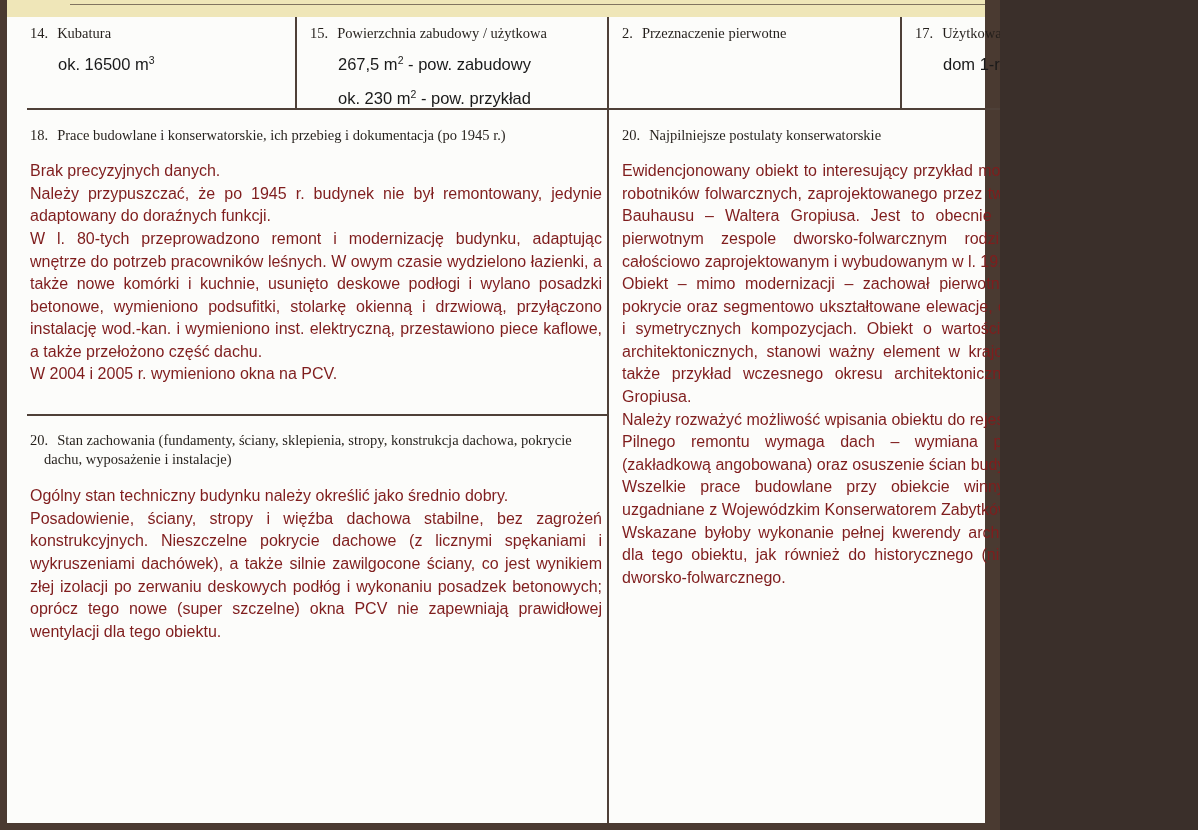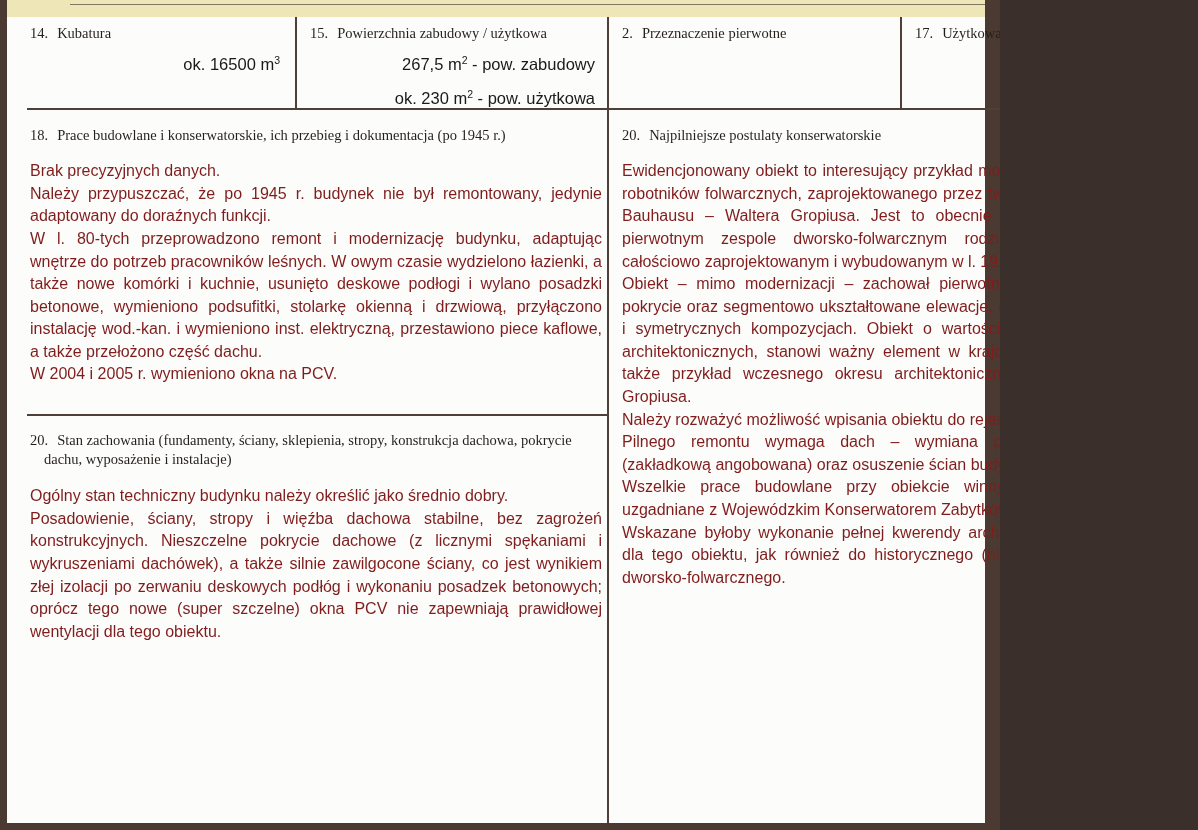--- a/index.html
+++ b/index.html
@@ -81,21 +81,20 @@
     color: #241f1b;
     white-space: pre-line;
   }
   .field-label .num { margin-right: 9px; }
 
   .field-value {
     font-family: "Liberation Sans", sans-serif;
     font-size: 16.5px;
     line-height: 1.5;
     color: #1a1a1a;
-    text-align: right;
   }
   .field-value sup {
     font-size: 10.5px;
     vertical-align: super;
     line-height: 0;
   }
 
   .body-text {
     font-family: "Liberation Sans", sans-serif;
     font-size: 16px;
@@ -149,21 +148,21 @@
 
   <div class="cell" id="cell-14">
     <div class="field-label"><span class="num">14.</span><span>Kubatura</span></div>
     <div class="field-value top-val"><span>ok. 16500 m</span><sup>3</sup></div>
   </div>
 
   <div class="cell" id="cell-15">
     <div class="field-label"><span class="num">15.</span><span>Powierzchnia zabudowy / użytkowa</span></div>
     <div class="field-value top-val">
       <div class="top-val-line"><span>267,5 m</span><sup>2</sup><span> - pow. zabudowy</span></div>
-      <div class="top-val-line"><span>ok. 230 m</span><sup>2</sup><span> - pow. użytkowa</span></div>
+      <div class="top-val-line"><span>ok. 230 m</span><sup>2</sup><span> - pow. przykład</span></div>
     </div>
   </div>
 
   <div class="cell" id="cell-16">
     <div class="field-label"><span class="num">2.</span><span>Przeznaczenie pierwotne</span></div>
   </div>
 
   <div class="cell" id="cell-17">
     <div class="field-label"><span class="num">17.</span><span>Użytkowanie obecne</span></div>
     <div class="field-value top-val">dom 1-rodzinny</div>

